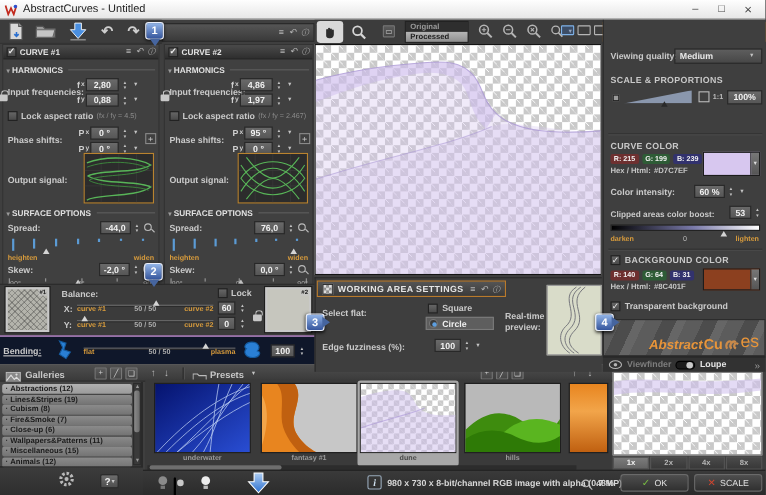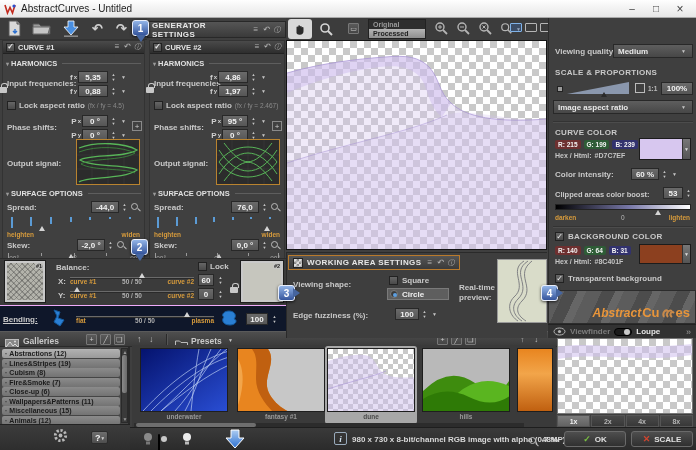--- a/index.html
+++ b/index.html
@@ -87,21 +87,21 @@
 .hsb i{position:absolute;left:2px;top:0;height:4px;width:120px;background:#6e6e6e;border-radius:2px}
 
 #loupe{left:557px;top:338px;width:136px;height:76px;border:1px solid #777;overflow:hidden}
 #loupezoom{left:557px;top:415px;width:136px;height:12px;display:flex;gap:1px}
 .zcell{flex:1;background:linear-gradient(#4a4a4a,#383838);border:1px solid #555;color:#b5b5b5;font-size:7px;font-weight:bold;display:flex;align-items:center;justify-content:center}
 .zcell.sel{background:linear-gradient(#7c7c7c,#636363);color:#f0f0f0}
 
 #status{left:130px;top:427px;width:566px;height:23px;background:linear-gradient(#3a3a3a,#2b2b2b);border-top:1px solid #1e1e1e}
 .ibox{width:13px;height:13px;border:1px solid #9ab;border-radius:2px;color:#cfe0ef;display:flex;align-items:center;justify-content:center}
 .ibox::before{content:"i";font-family:"Liberation Serif",serif;font-style:italic;font-weight:bold;font-size:9px}
-.btn{height:16px;background:linear-gradient(#4e4e4e,#303030);border:1px solid #6a6a6a;border-radius:3px;color:#e0e0e0;font-size:8px;font-weight:bold;display:flex;align-items:center;justify-content:center;gap:4px}
+.btn{height:16px;background:linear-gradient(#4e4e4e,#303030);border:1px solid #6a6a6a;border-radius:3px;color:#e0e0e0;font-size:8px;font-weight:normal;display:flex;align-items:center;justify-content:center;gap:4px}
 .i-ok::before{content:"✓";color:#7ac142;font-size:9px}
 .i-cancel::before{content:"✕";color:#d0452f;font-size:9px}
 .togglep{width:18px;height:8px;background:#1b1b1b;border:1px solid #000;border-radius:4px;position:relative}
 .togglep i{position:absolute;top:0.5px;width:6px;height:6px;border-radius:50%;background:#c9c9c9}
 
 #canvas{left:286px;top:40px;width:261px;height:210px;border:1px solid #141414}
 #wa{left:286px;top:252px;width:261px;height:86px;background:#3e3e3e;border-top:1px solid #2a2a2a;border-left:1px solid #2a2a2a}
 .radio{width:8px;height:8px;border-radius:50%;background:#3a3a3a;border:1px solid #7a7a7a;display:inline-block;flex:none}
 .radio.on::before{content:"";display:block;width:4px;height:4px;border-radius:50%;background:#5d9fe0;margin:1.5px}
 .chkicon{width:10px;height:10px;background-color:#ddd;background-image:linear-gradient(45deg,#888 25%,transparent 25%,transparent 75%,#888 75%),linear-gradient(45deg,#888 25%,transparent 25%,transparent 75%,#888 75%);background-size:5px 5px;background-position:0 0,2.5px 2.5px;border:1px solid #222}
@@ -167,21 +167,20 @@
       </svg></span>
   <span class="ic" style="left:62px"><svg width="18" height="17" viewBox="0 0 18 17">
         <path d="M6,1 h6 v6 h4 l-7,8 -7,-8 h4 z" fill="#4a8fe0" stroke="#fff" stroke-width="0.8"></path>
         <rect x="2" y="15.4" width="14" height="1.6" fill="#888"></rect>
       </svg></span>
   <span class="ic uglyph" style="left:92px">↶</span>
   <span class="ic uglyph" style="left:116px">↷</span>
 </div>
 
 <div class="ph abs" style="left:147px;top:21px;width:139px;height:17px">
-  <span>GENERATOR SETTINGS</span>
   <span class="hic">
     <i class="gi-menu"></i>
     <i class="gi-undo"></i>
     <i class="gi-info"></i>
   </span>
 </div>
 
 <div id="midbar" class="abs">
   <span class="tbtn sel" style="left:2px">
       <svg width="14" height="15" viewBox="0 0 16 16">
@@ -249,21 +248,21 @@
       </span>
   </div>
   <div class="sh" style="left:3px;right:3px;top:18px">
       <span>HARMONICS</span>
       <i class="ln"></i>
     </div>
   <div class="abs lbl" style="left:4px;top:38px">Input frequencies:</div>
   <div class="abs r" style="right:16px;top:30px;gap:1px">
     <span class="sym">f</span>
       <sub>x</sub>
-    <span class="vb" style="width:30px">5,35</span>
+    <span class="vb" style="width:30px">2,80</span>
     <span class="sp"></span>
       <span class="dda"></span>
   </div>
   <div class="abs r" style="right:16px;top:44px;gap:1px">
     <span class="sym">f</span>
       <sub>y</sub>
     <span class="vb" style="width:30px">0,88</span>
     <span class="sp"></span>
       <span class="dda"></span>
   </div>
@@ -313,21 +312,21 @@
       <i style="left:32%;height:7px"></i>
       <i style="left:47%;height:5px"></i>
       <i style="left:62%;height:3px"></i>
       <i style="left:77%;height:2px"></i>
       <i style="left:92%;height:2px"></i>
     <span class="th" style="left:24%;top:9px"></span>
   </div>
   <span class="abs or b" style="left:4px;top:190px;font-size:6.5px">heighten</span>
   <span class="abs or b" style="right:4px;top:190px;font-size:6.5px">widen</span>
   <div class="abs lbl" style="left:4px;top:200px">Skew:</div>
-  <div class="abs r" style="right:17px;top:198px;gap:1px">
+  <div class="abs r" style="right:4px;top:198px;gap:1px">
     <span class="vb" style="width:28px">-2,0 °</span>
     <span class="sp"></span>
       <span class="magi"></span>
   </div>
   <div class="scale" style="left:5px;right:5px;top:212px">
     <i style="left:0;height:5px"></i>
       <i style="left:25%;height:3px"></i>
       <i style="left:50%;height:5px"></i>
       <i style="left:75%;height:3px"></i>
       <i style="left:99%;height:5px"></i>
@@ -665,21 +664,21 @@
 <div id="wa" class="abs">
   <div class="ph sel" style="position:absolute;left:1px;top:2px;width:172px;height:15px">
     <span class="chkicon"></span>
     <span>WORKING AREA SETTINGS</span>
     <span class="hic">
         <i class="gi-menu"></i>
         <i class="gi-undo"></i>
         <i class="gi-info"></i>
       </span>
   </div>
-  <span class="abs lbl" style="left:6px;top:27px">Viewing shape:</span>
+  <span class="abs lbl" style="left:6px;top:27px">Select flat:</span>
   <div class="abs r" style="left:102px;top:23px;gap:4px">
     <span class="cb"></span>
     <span class="lbl">Square</span>
   </div>
   <div class="abs r" style="left:100px;top:35px;width:62px;height:12px;background:#5e5e5e;border:1px solid #7a7a7a;gap:4px;padding-left:2px">
     <span class="radio on"></span>
     <span class="lbl" style="color:#f0f0f0">Circle</span>
   </div>
   <span class="abs lbl" style="left:6px;top:58px">Edge fuzziness (%):</span>
   <div class="abs r" style="left:108px;top:55px;gap:1px">
@@ -705,24 +704,20 @@
     <span>Medium</span>
       <span class="dda"></span>
   </div>
   <span class="abs lbl" style="left:6px;top:50px;letter-spacing:.3px">SCALE &amp; PROPORTIONS</span>
   <span class="abs" style="left:8px;top:68px;width:6px;height:6px;background:#9a9a9a;border:1px solid #222"></span>
   <div class="abs" style="left:18px;top:64px;width:62px;height:12px;background:#8a97ad;clip-path:polygon(0 100%,100% 0,100% 100%)"></div>
   <span class="th abs" style="left:52px;top:74px;border-bottom-color:#2a2a2a"></span>
   <span class="abs" style="left:86px;top:65px;width:10px;height:10px;border:1.3px solid #bbb"></span>
   <span class="abs" style="left:99px;top:67px;font-size:6.5px;color:#bbb;font-weight:bold">1:1</span>
   <span class="vb abs" style="left:112px;top:64px;width:32px;height:13px">100%</span>
-  <div class="ddown abs" style="left:4px;top:82px;width:140px">
-    <span>Image aspect ratio</span>
-      <span class="dda"></span>
-  </div>
   <div class="divh" style="left:4px;top:103px;width:140px"></div>
   <span class="abs lbl" style="left:6px;top:110px;letter-spacing:.3px">CURVE COLOR</span>
   <div class="abs r" style="left:6px;top:122px;gap:3px">
     <span class="chip cr">R: 215</span>
     <span class="chip cg">G: 199</span>
     <span class="chip cbl">B: 239</span>
   </div>
   <div class="abs r" style="left:6px;top:134px;gap:3px;font-size:7px;font-weight:bold;color:#c5c5c5">
     <span>Hex / Html:</span>
     <span>#D7C7EF</span>
@@ -772,21 +767,21 @@
 <div id="logoarea" class="abs">
   <span style="color:#e8953a;font-size:12px;font-weight:bold;font-style:italic">Abstract</span>
   <span style="color:#e8953a;font-size:13px;font-weight:bold">Cu</span>
   <svg width="14" height="13" viewBox="0 0 14 13">
       <g fill="none" stroke="#c98a4a" stroke-width="2">
         <path d="M3,10 C1,6 4,2 7,4"></path>
         <path d="M7,10 C4,7 8,2 11,4"></path>
         <path d="M11,10 C8,8 10,3 13,6"></path>
       </g>
     </svg>
-  <span style="color:#e8953a;font-size:13px;font-weight:bold">es</span>
+  <span style="color:#e8953a;font-size:16px;font-weight:normal">es</span>
 </div>
 
 <div id="vfbar" class="abs">
   <svg width="13" height="9" viewBox="0 0 13 9">
       <ellipse cx="6.5" cy="4.5" rx="5.5" ry="3.5" fill="none" stroke="#b5b5b5"></ellipse>
       <circle cx="6.5" cy="4.5" r="1.6" fill="#b5b5b5"></circle>
     </svg>
   <span style="color:#7d7d7d;font-size:8px;font-weight:bold">Viewfinder</span>
   <span class="togglep">
       <i style="right:1px"></i>

